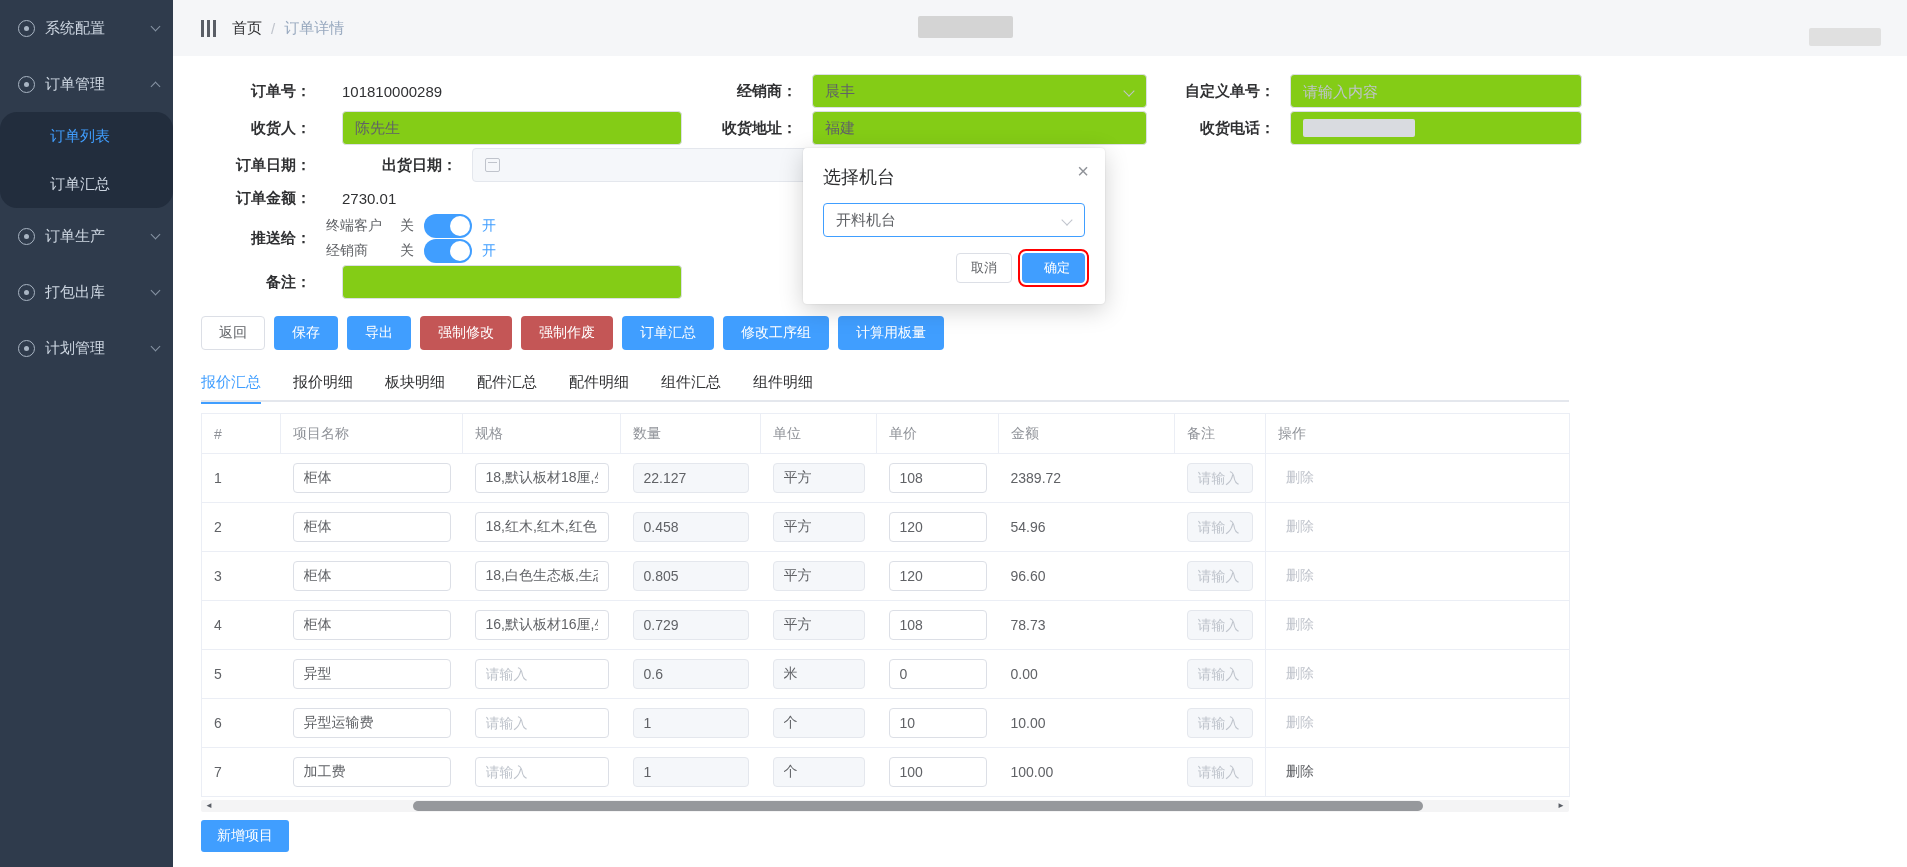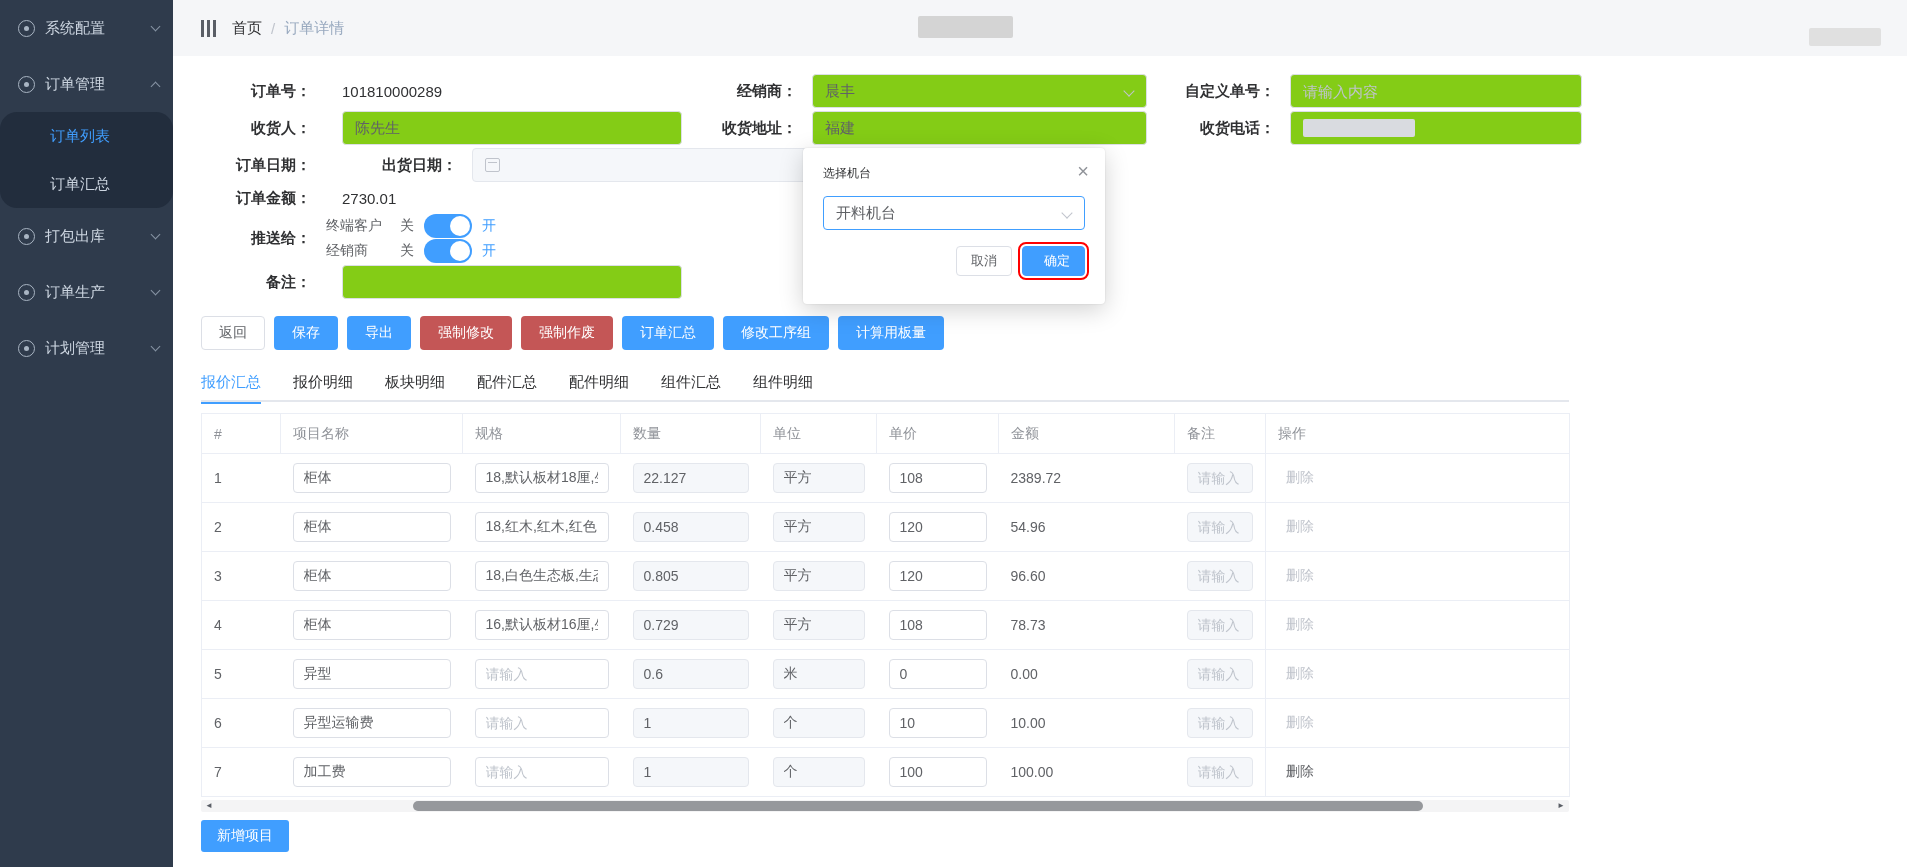--- a/index.html
+++ b/index.html
@@ -117,21 +117,21 @@
     display:flex; align-items:center; justify-content:space-between; border-radius:2px; }
   .hs-arrow { font-size:8px; color:#5a5e66; padding:0 4px; cursor:pointer; line-height:12px; }
   .hs-thumb { position:absolute; left:212px; width:1010px; top:1px; height:10px; background:#96989c;
     border-radius:5px; cursor:grab; }
   .add-btn { margin-top:8px; height:32px; padding:0 16px; background:#409EFF; color:#fff; border:none;
     border-radius:3px; font-size:14px; cursor:pointer; font-family:inherit; }
 
   
   .modal { position:absolute; left:803px; top:148px; width:302px; height:156px; background:#fff;
     border-radius:4px; box-shadow:0 6px 24px rgba(0,0,0,0.18), 0 0 2px rgba(0,0,0,0.12); z-index:10; }
-  .modal-title { font-size:12px; color:#303133; padding:17px 20px 0; }
+  .modal-title { font-size:18px; color:#303133; padding:17px 20px 0; }
   .modal-close { position:absolute; right:16px; top:12px; color:#909399; font-size:20px; cursor:pointer; }
   .modal-select { margin:14px 20px 0; height:34px; border:1px solid #409EFF; border-radius:4px;
     display:flex; align-items:center; padding:0 12px; font-size:15px; color:#606266; position:relative;
     cursor:pointer; }
   .modal-footer { display:flex; justify-content:flex-end; padding:16px 20px 0; gap:10px; }
   .mbtn { height:30px; padding:0 14px; border-radius:4px; font-size:13px; cursor:pointer;
     font-family:inherit; }
   .mbtn.cancel  { background:#fff; border:1px solid #dcdfe6; color:#606266; }
   .mbtn.confirm { background:#409EFF; border:1px solid #409EFF; color:#fff;
     outline:2px solid #FF0000; outline-offset:2px;padding-left:21px; }
@@ -155,26 +155,26 @@
     <div class="submenu">
       <div class="submenu-item active">
         <span>订单列表</span>
       </div>
       <div class="submenu-item">
         <span>订单汇总</span>
       </div>
     </div>
     <div class="menu-item">
       <span class="menu-icon"></span>
-      <span class="menu-label">打包出库</span>
+      <span class="menu-label">订单生产</span>
       <span class="chev"></span>
     </div>
     <div class="menu-item">
       <span class="menu-icon"></span>
-      <span class="menu-label">订单生产</span>
+      <span class="menu-label">打包出库</span>
       <span class="chev"></span>
     </div>
     <div class="menu-item">
       <span class="menu-icon"></span>
       <span class="menu-label">计划管理</span>
       <span class="chev"></span>
     </div>
   </aside>
 
   <div class="main">

